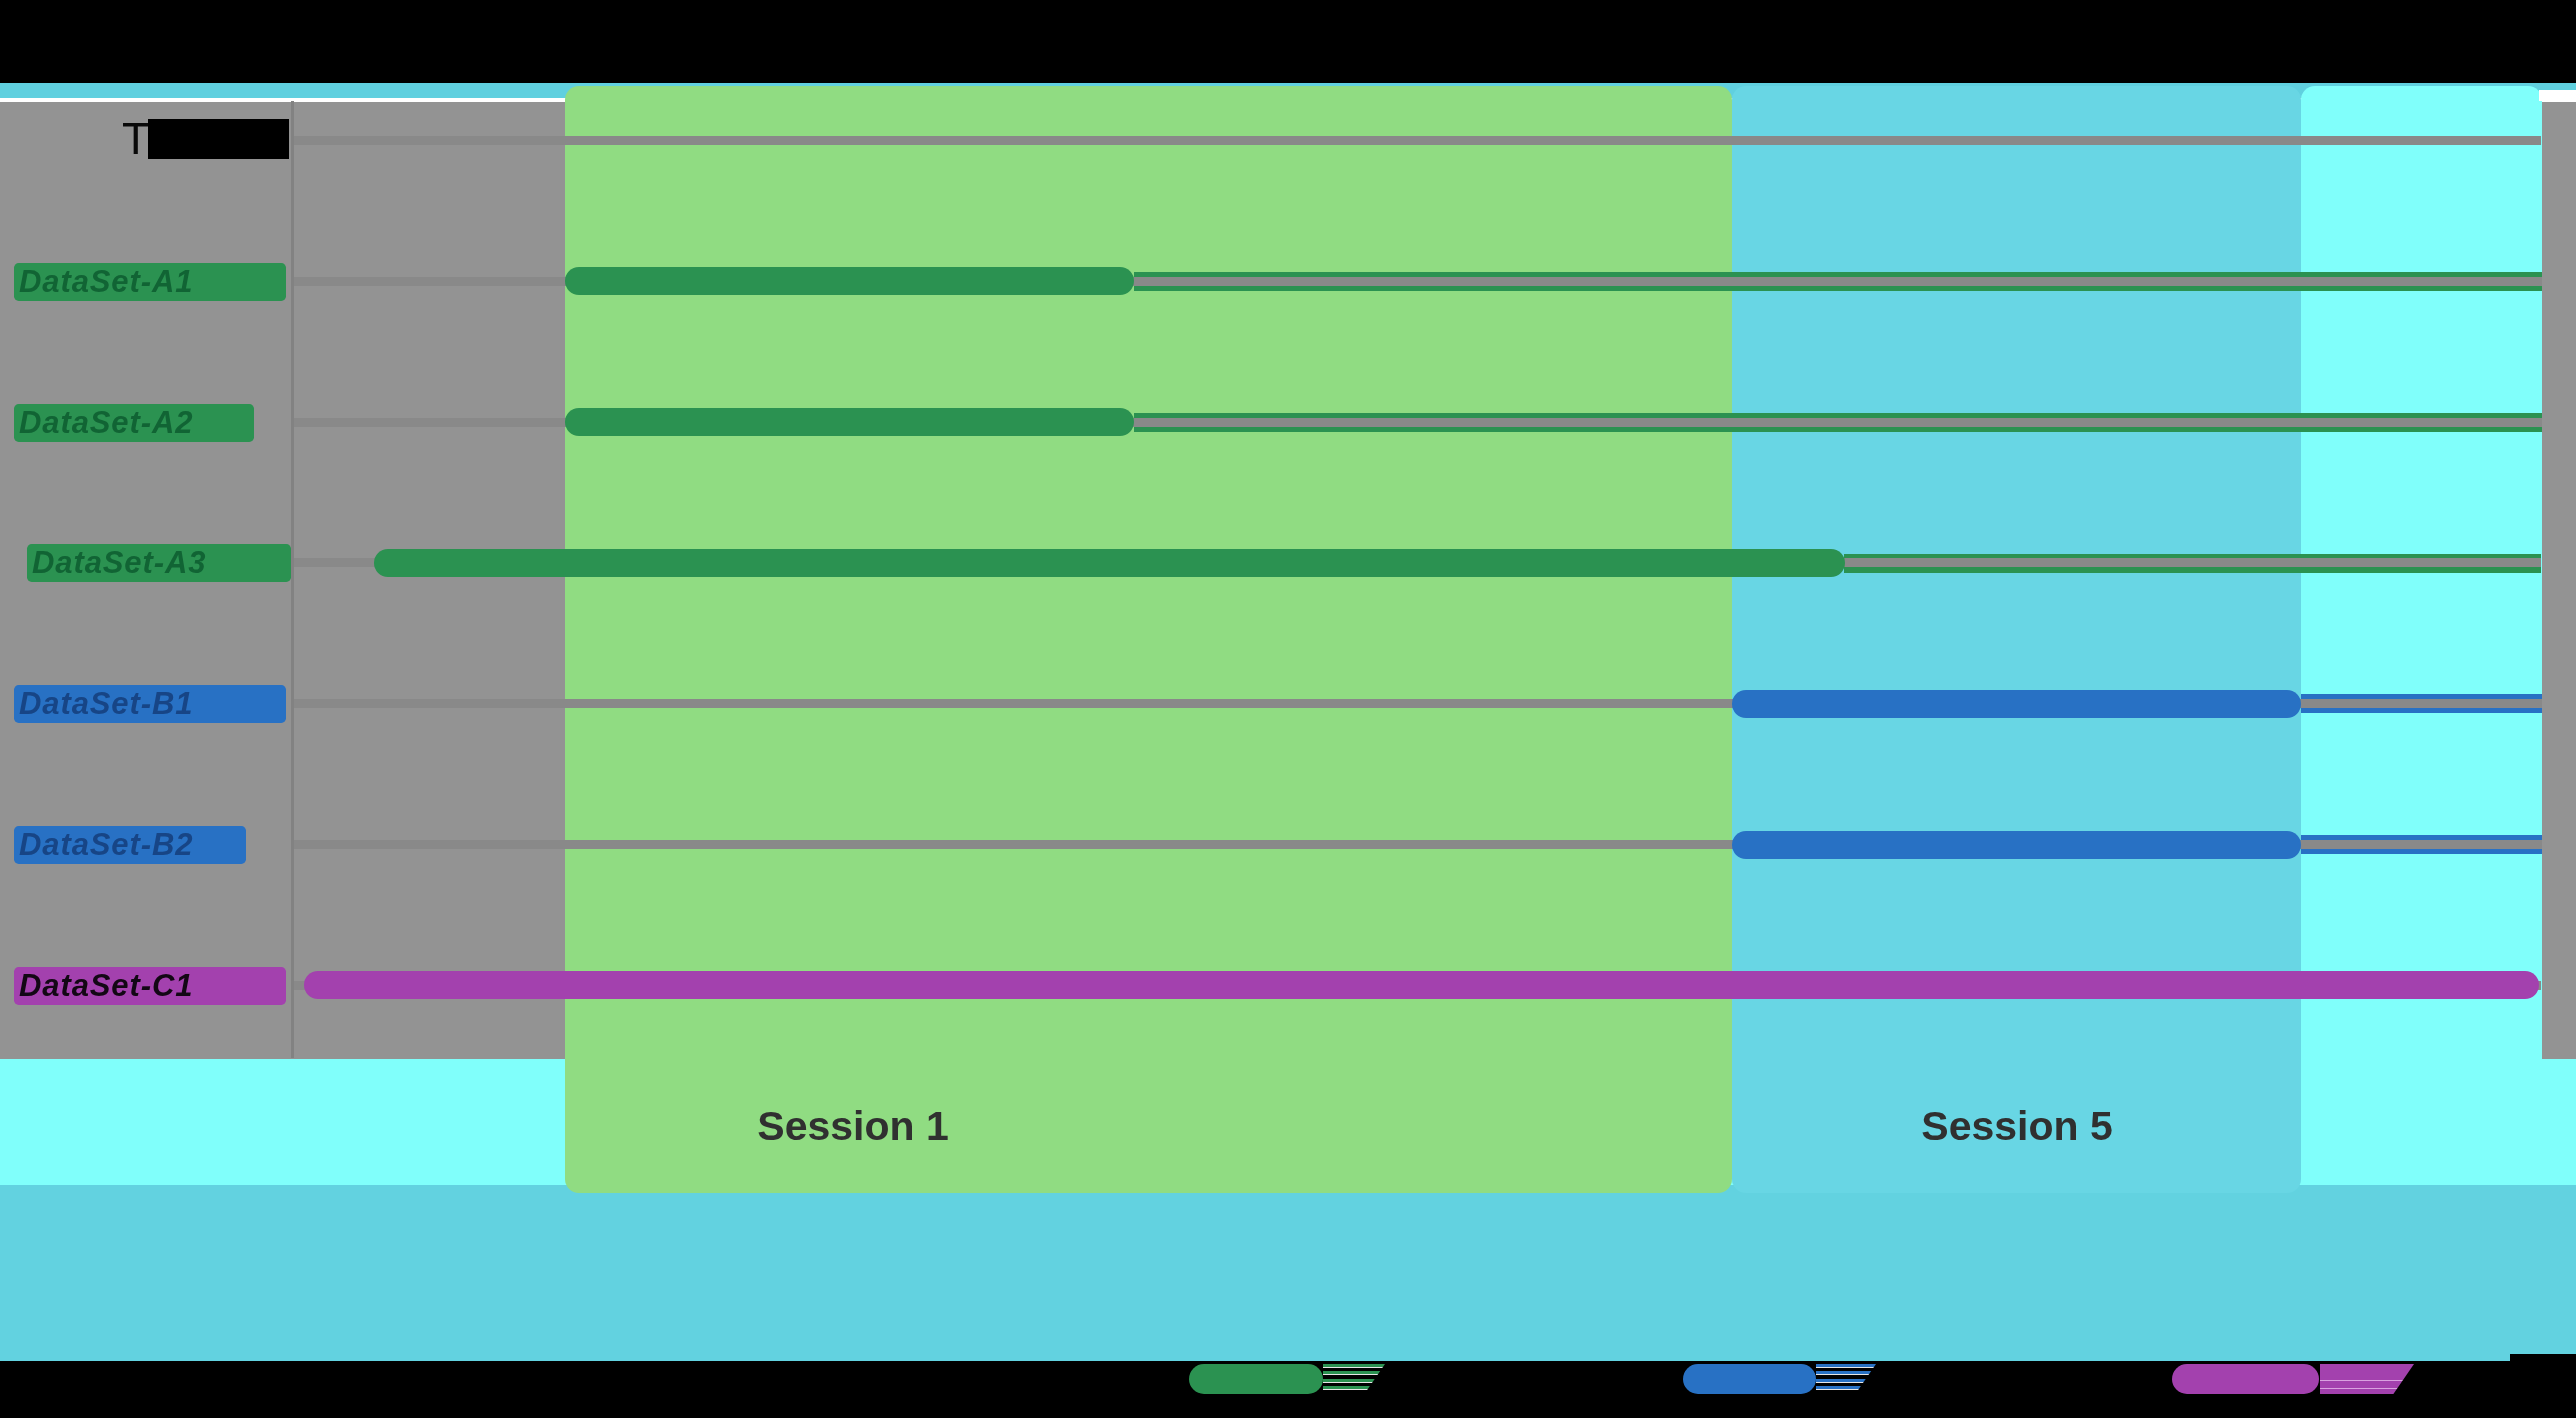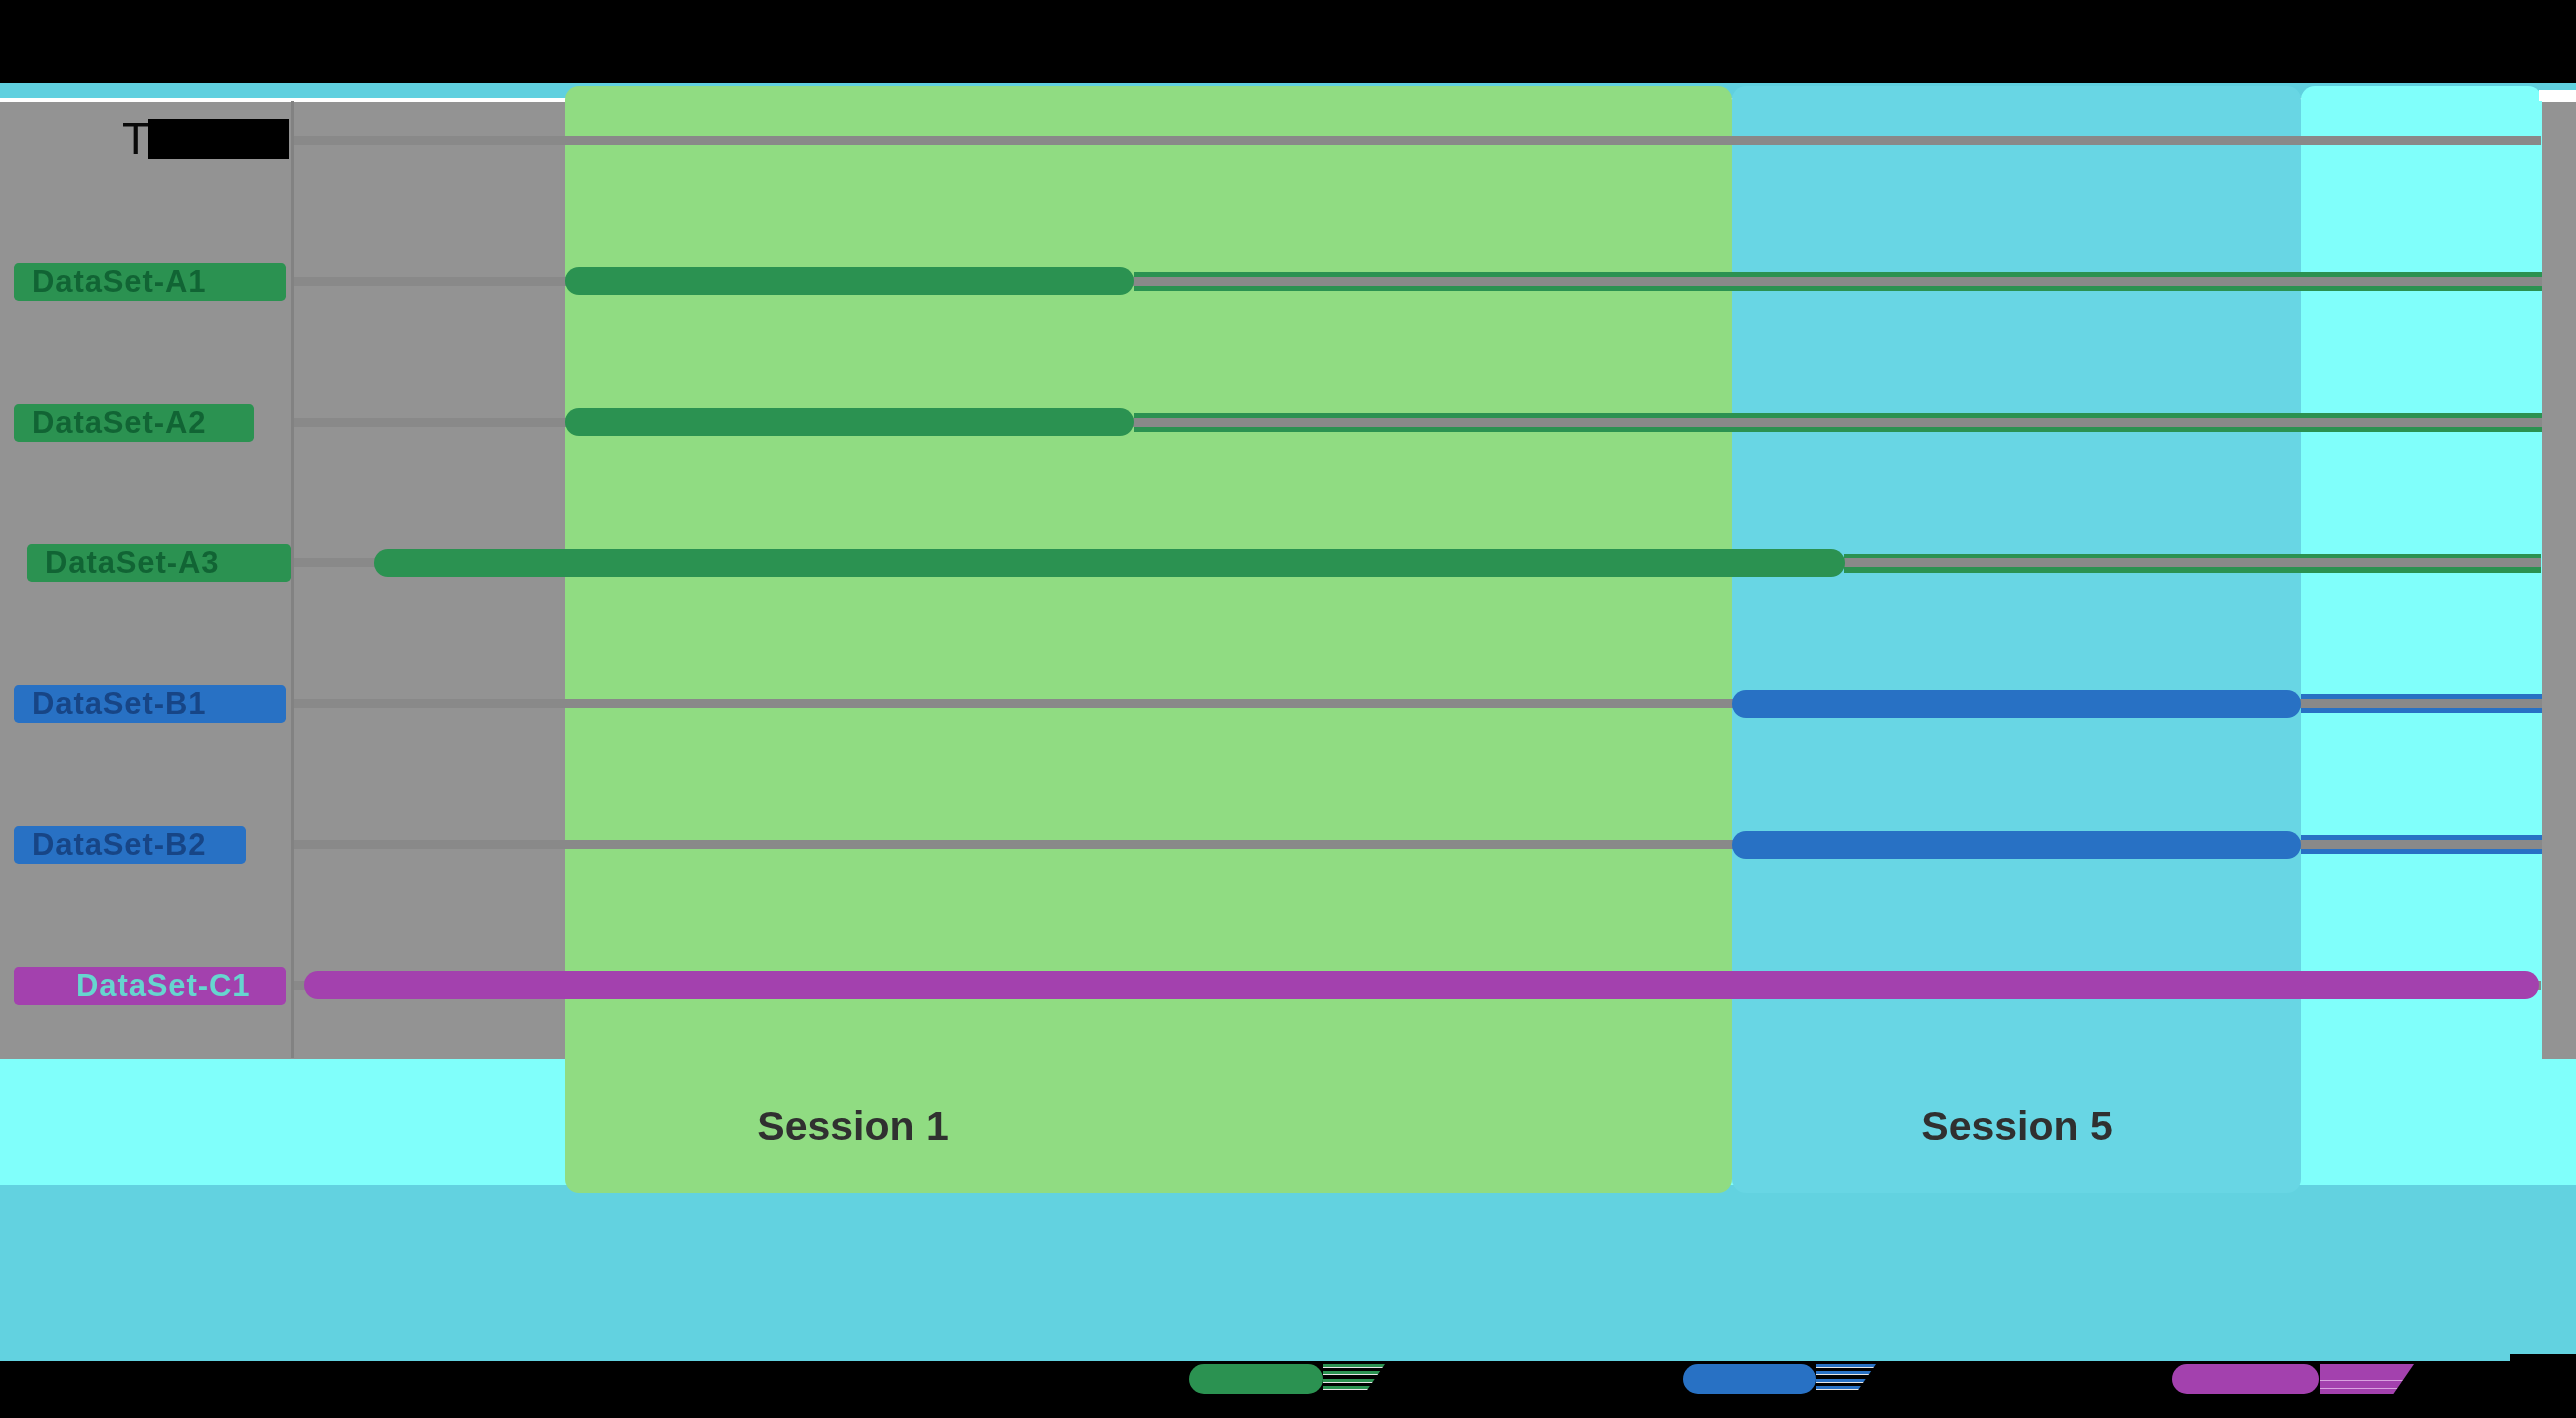--- a/index.html
+++ b/index.html
@@ -1,21 +1,21 @@
 <!DOCTYPE html>
 <html style="font-size:15px"><head>
 <meta charset="utf-8">
 <style>
   html,body{margin:0;padding:0;background:#000;}
   #stage{position:relative;width:2576px;height:1419px;overflow:hidden;background:#000;
          font-family:"Liberation Sans", sans-serif;}
   .abs{position:absolute;}
   .bar{height:28px;border-radius:14px;}
   .rowlabel{height:38px;border-radius:4.7px;display:flex;align-items:center;}
-  .rowlabel span{font-weight:700;font-size:31px;padding-left:18px;
+  .rowlabel span{font-style:italic;font-weight:700;font-size:31px;padding-left:5px;
                  letter-spacing:0.9px;opacity:.88;white-space:nowrap;}
   .sessionlabel{font-size:41px;line-height:41px;transform:translateX(-50%);white-space:nowrap;font-weight:bold;}
   .pill{height:30px;border-radius:15px;}
   .streak{height:30px;}
 </style>
 </head>
 <body>
 
 <div id="stage">
 
@@ -69,21 +69,21 @@
         <span style="color: rgb(21, 64, 126);">DataSet-B1</span>
       </div>
       <div class="abs" style="left: 2301px; top: 835px; width: 241px; height: 19px; background: rgb(40, 113, 196); border-top: 0px; box-sizing: border-box;"></div>
       <div class="abs" style="left: 2301px; top: 840px; width: 241px; height: 9.4px; background: rgb(137, 137, 137);"></div>
       <div class="abs bar" style="left: 1732px; top: 831px; width: 569px; height: 28px; background: rgb(40, 113, 196); border-radius: 14px;"></div>
       <div class="abs rowlabel" style="left: 14px; top: 826px; width: 232px; background: rgb(40, 113, 196);">
         <span style="color: rgb(21, 64, 126);">DataSet-B2</span>
       </div>
       <div class="abs bar" style="left: 304px; top: 971px; width: 2235px; height: 28px; background: rgb(163, 65, 174); border-radius: 14px;"></div>
       <div class="abs rowlabel" style="left: 14px; top: 967px; width: 272px; background: rgb(163, 65, 174);">
-        <span style="color: #5eead4; margin-left: 44px;">DataSet-C1</span>
+        <span style="color: #000000;">DataSet-C1</span>
       </div>
     </div>
 
   <div class="abs" style="left:2539px;top:90px;width:37px;height:11.3px;background:#fff;"></div>
 
   <div class="abs" id="axis-line" style="left: 291px; top: 101px; width: 2.8px; height: 957px; background: rgb(130, 130, 130);"></div>
 
   <div class="abs" style="left:122px;top:116px;font-size:45px;line-height:45px;color:#0a0a0a;">
     <span>T</span>
   </div>

